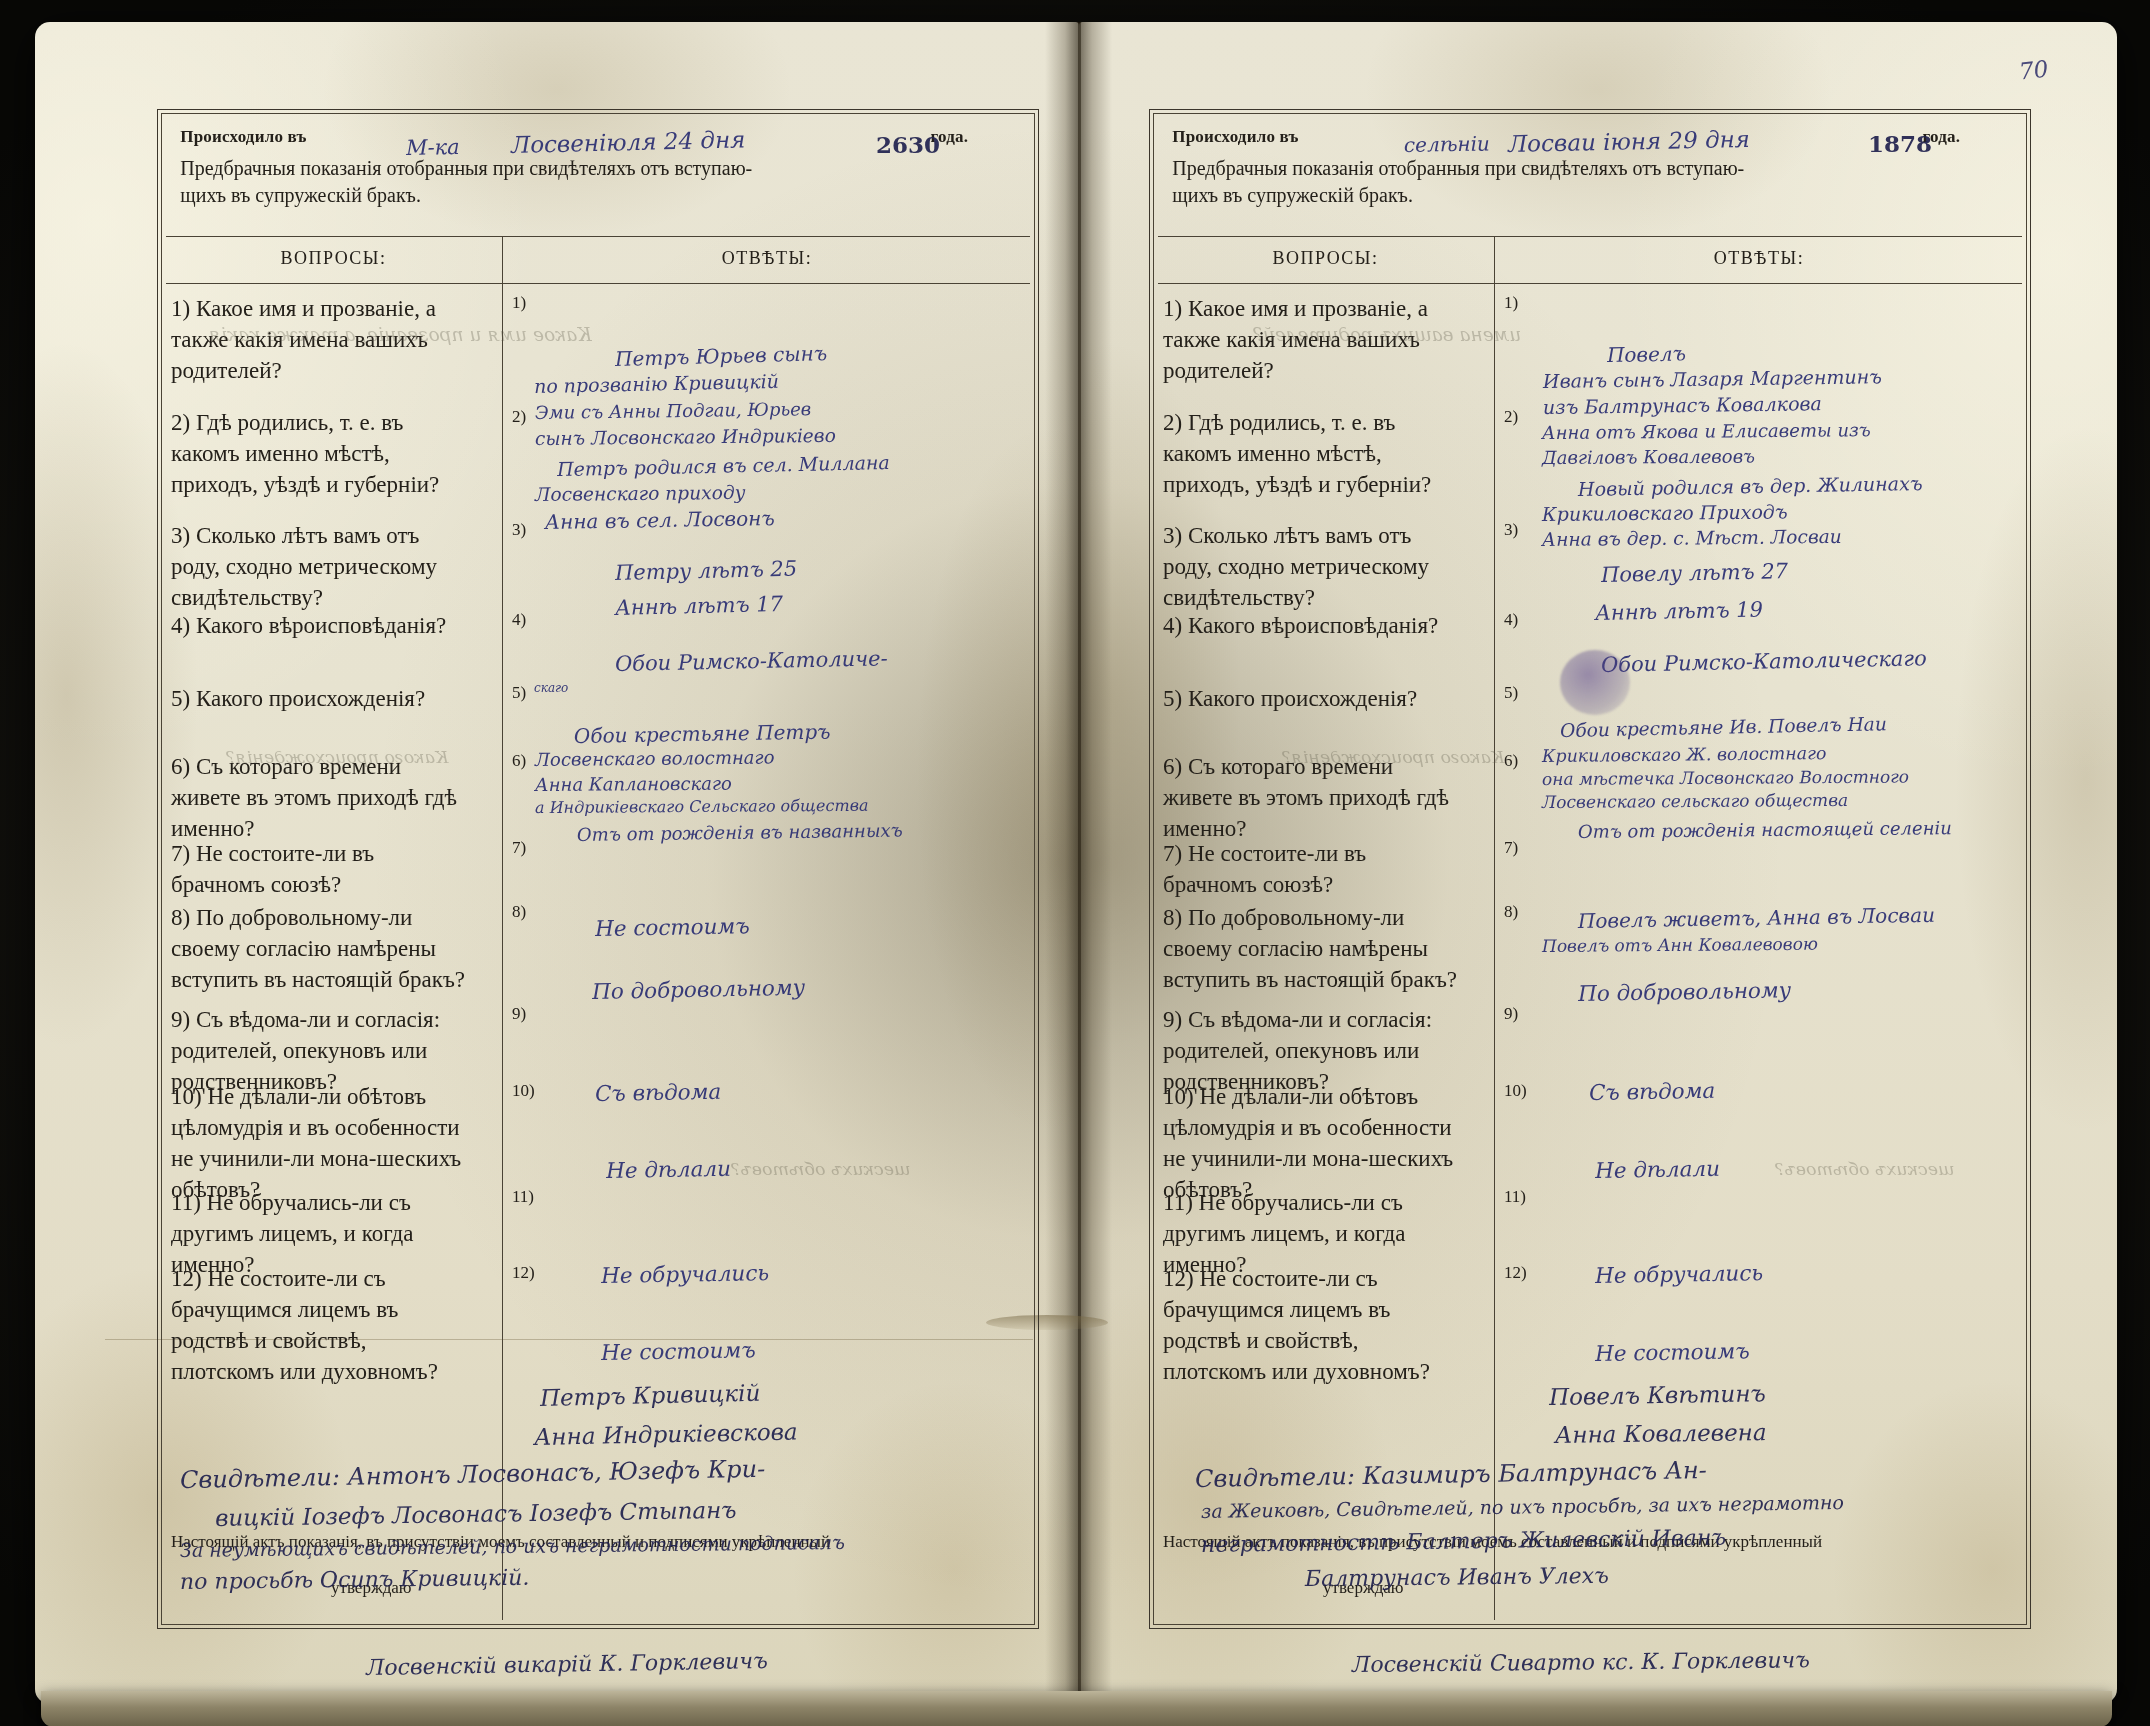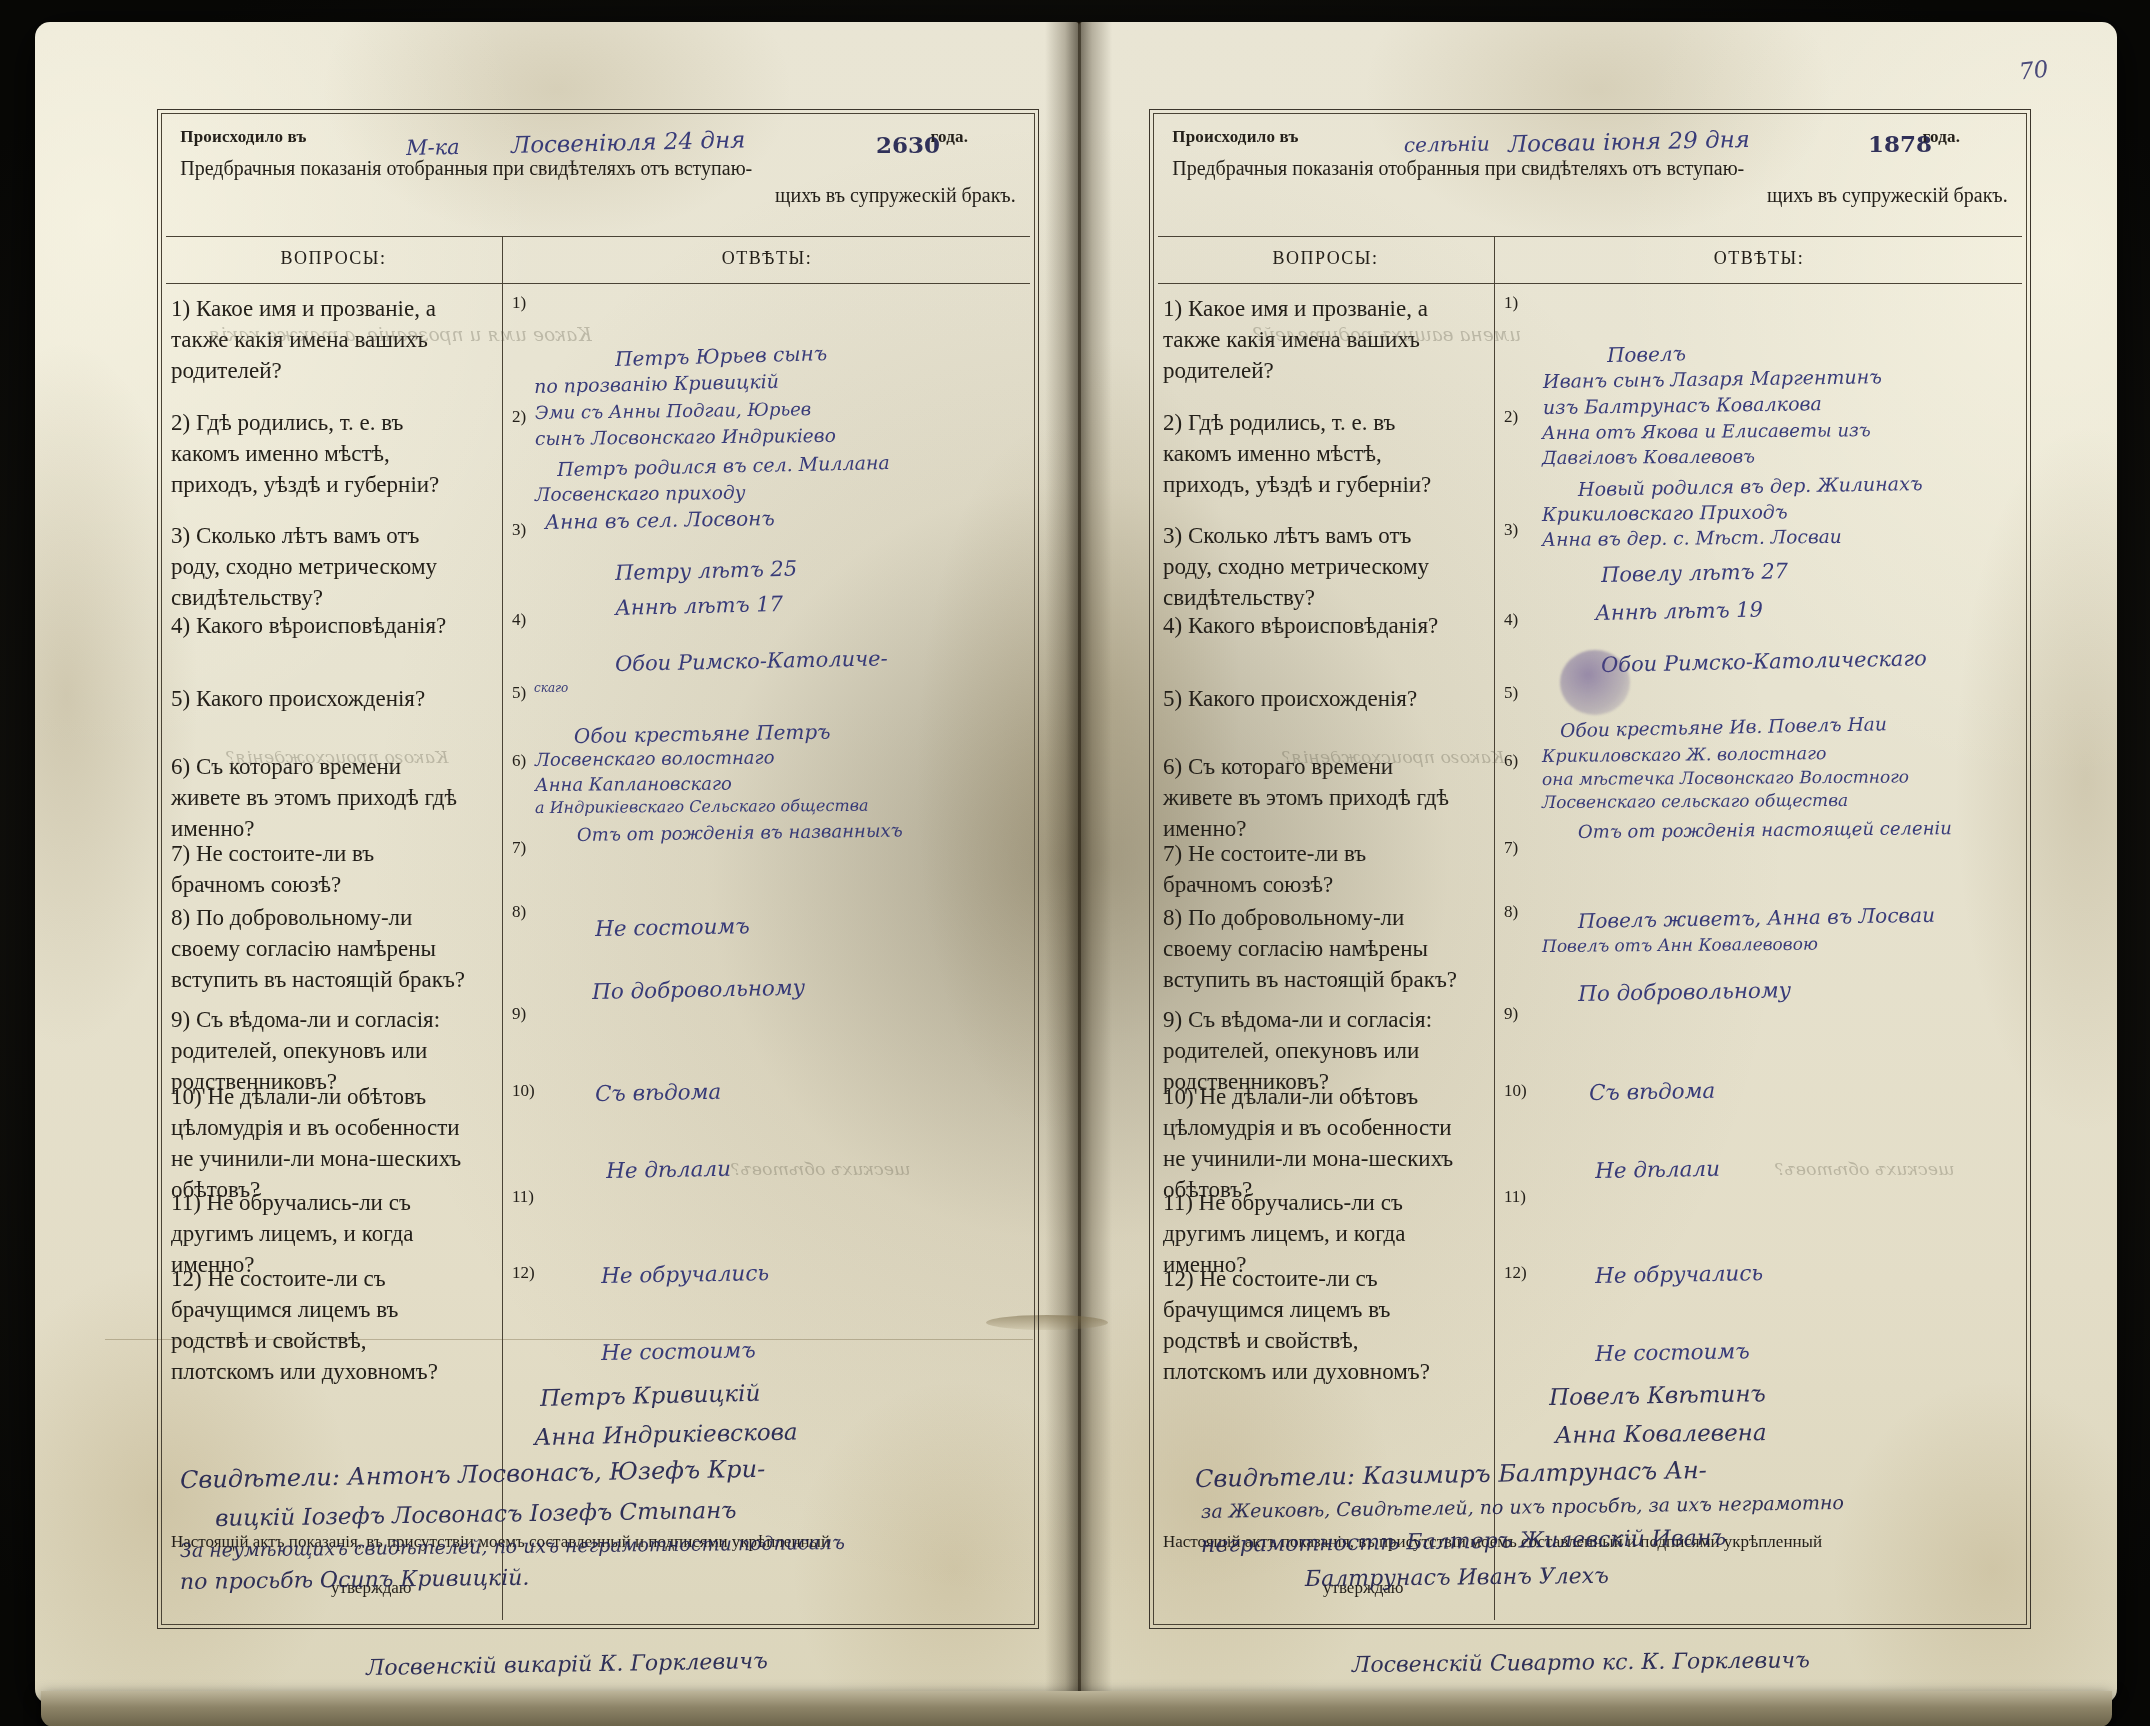--- a/index.html
+++ b/index.html
@@ -142,21 +142,21 @@
   }
   .heading-line1 .strong { font-weight: bold; }
   .heading-line2 {
     margin-top: 8px;
     font-size: 20px;
     text-align: left;
     line-height: 1.34;
   }
   .heading-line3 {
     font-size: 20px;
-    text-align: right;
+    text-align: left;
     line-height: 1.34;
   }
 
   .colsep {
     position: absolute;
     top: 127px; bottom: 9.3px;
     width: 1.2px;
     background: #4a4335;
   }
   .headsep {

